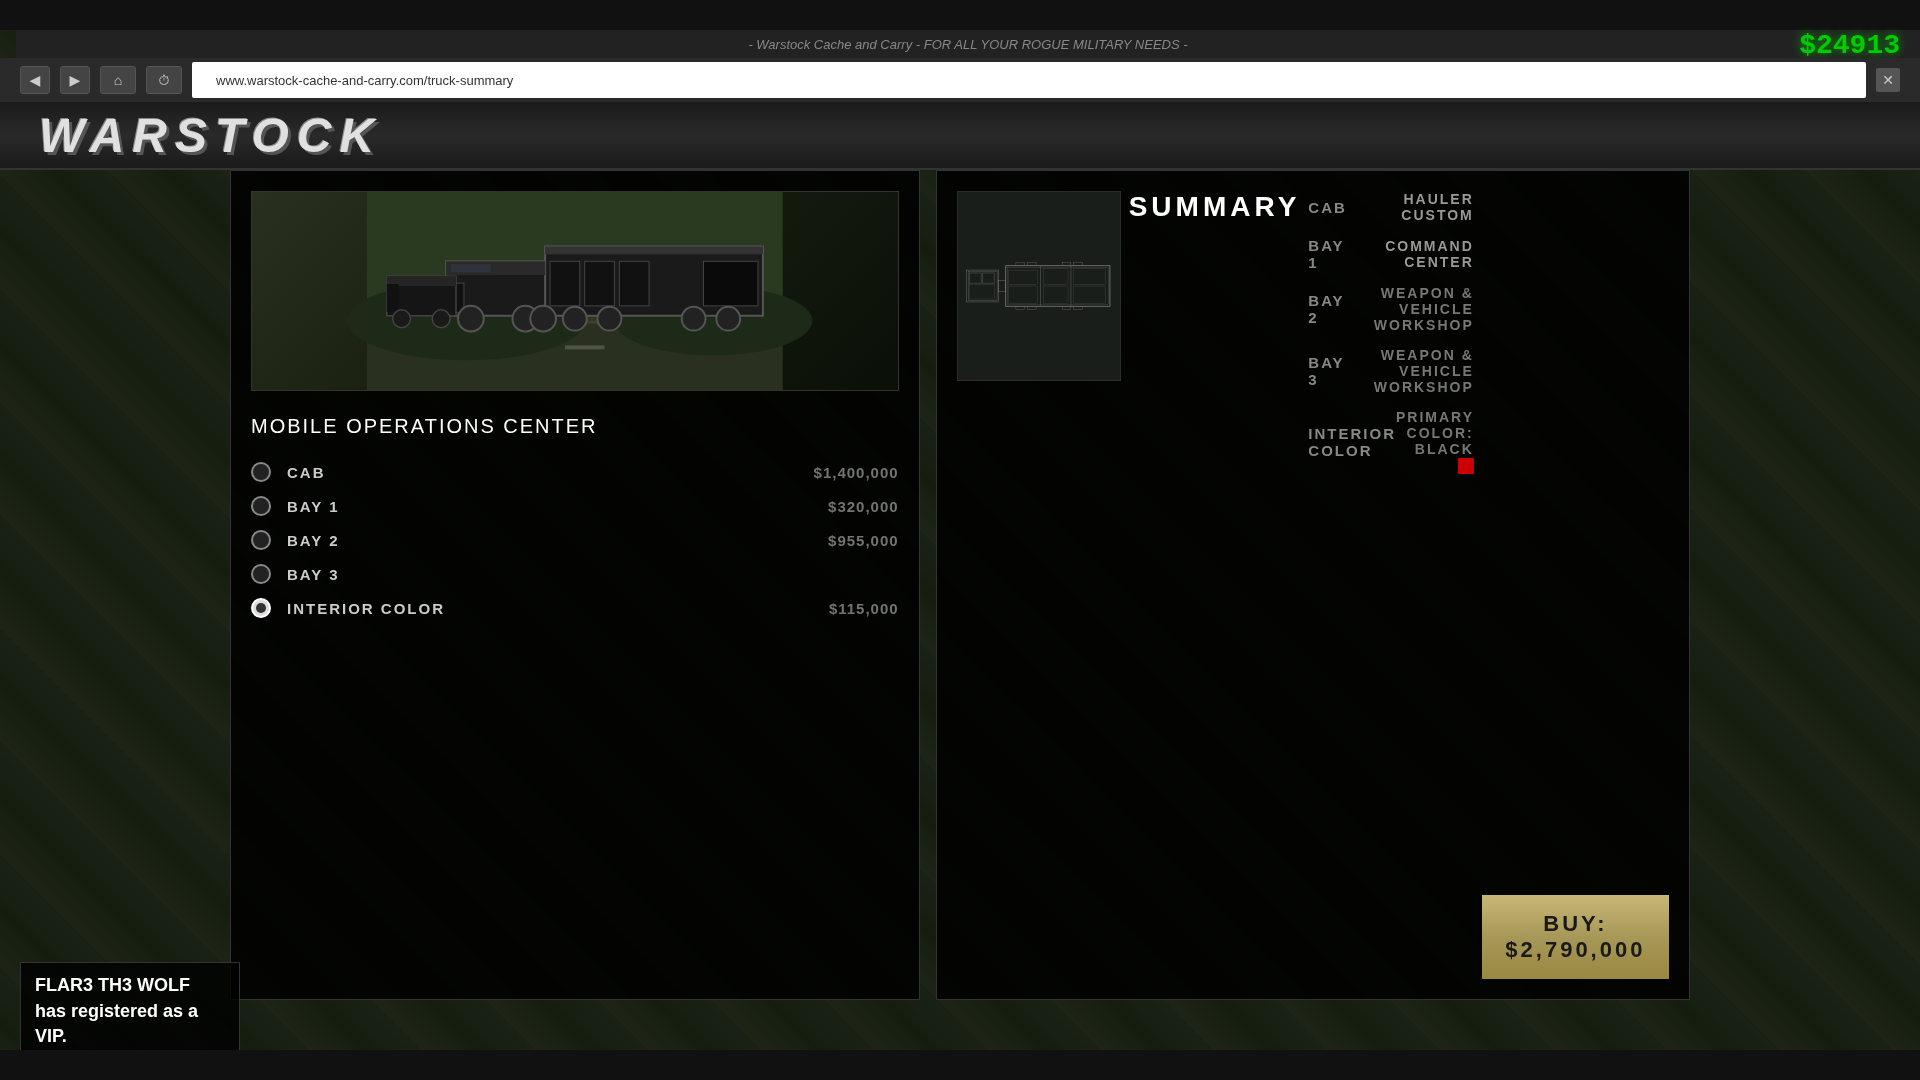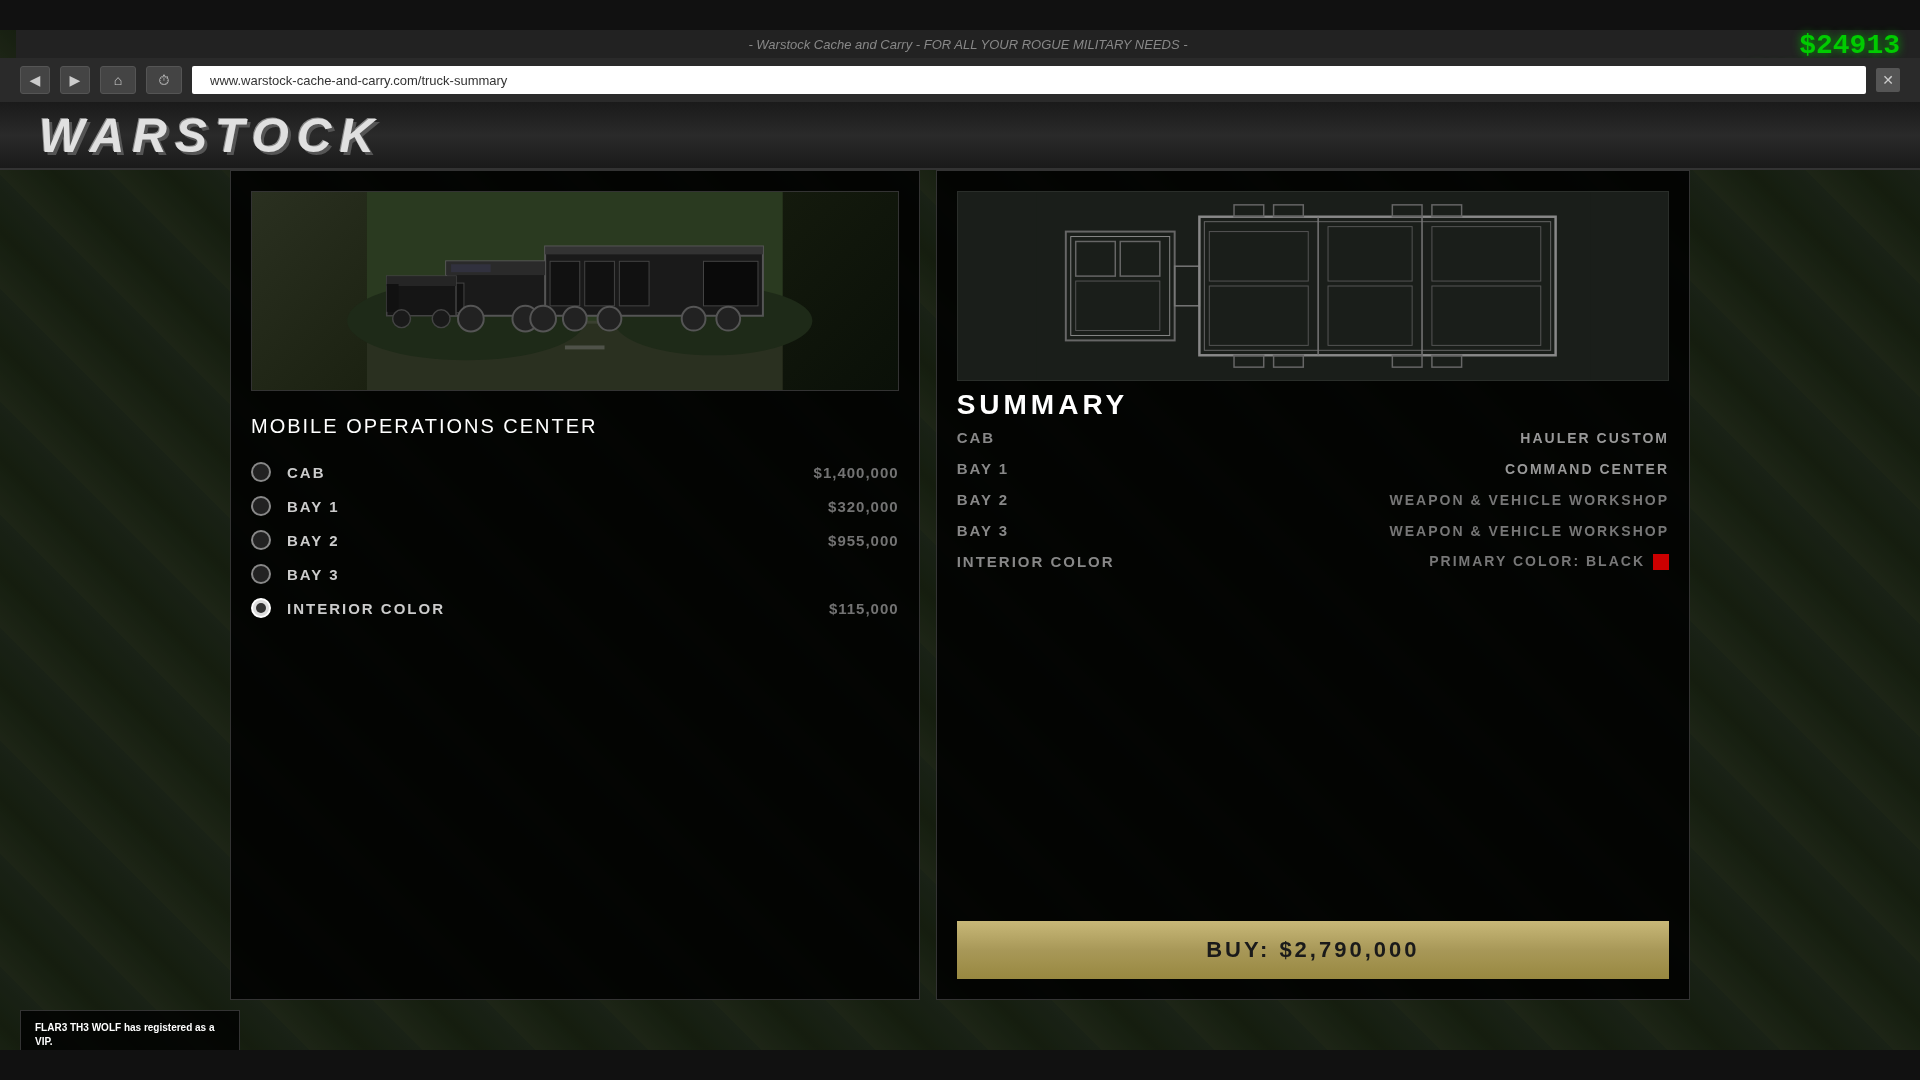--- a/index.html
+++ b/index.html
@@ -80,25 +80,25 @@
       background: #444;
       border: 1px solid #555;
       border-radius: 3px;
       color: #ccc;
       font-size: 14px;
       display: flex; align-items: center; justify-content: center;
       cursor: pointer;
     }
     .address-bar {
       flex: 1;
-      height: 28px;
+      height: 36px;
       background: #fff;
       border: none;
       border-radius: 2px;
-      padding: 0 18px;
+      padding: 0 24px;
       font-size: 13px;
       color: #333;
       outline: none;
     }
     .close-btn {
       width: 24px; height: 24px;
       background: #555;
       border-radius: 2px;
       display: flex; align-items: center; justify-content: center;
       color: #ccc;
@@ -239,21 +239,21 @@
       letter-spacing: 1px;
     }
 
     
     .right-panel {
       flex: 1.1;
       background: rgba(0,0,0,0.85);
       border: 1px solid #333;
       padding: 20px;
       display: flex;
-      flex-direction: column;
+      flex-direction: row;
       gap: 8px;
     }
     .blueprint-view {
       width: 100%;
       height: 190px;
       background: #1a1e1a;
       border: 1px solid #2a2e2a;
       position: relative;
       overflow: hidden;
     }
@@ -321,21 +321,21 @@
     .notification {
       position: absolute;
       bottom: 20px;
       left: 20px;
       background: rgba(0,0,0,0.8);
       border: 1px solid #333;
       padding: 10px 14px;
       max-width: 220px;
     }
     .notification-text {
-      font-size: 10px;
+      font-size: 18px;
       color: #cccccc;
       line-height: 1.4;
     }
     .notification-text span {
       color: #ffffff;
       font-weight: bold;
     }
 
     
     .bottom-bar {

